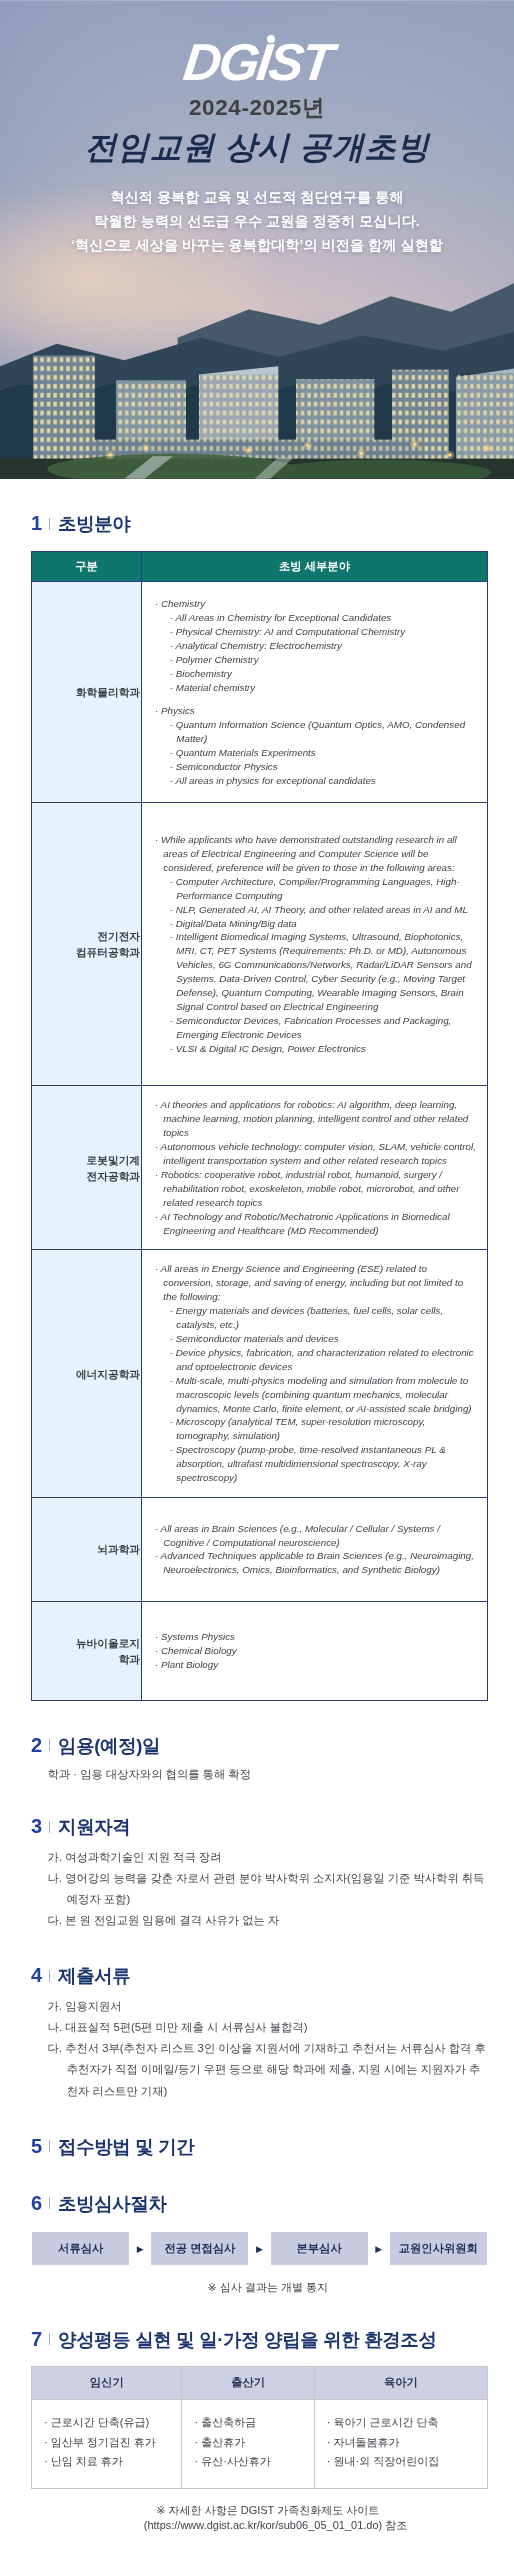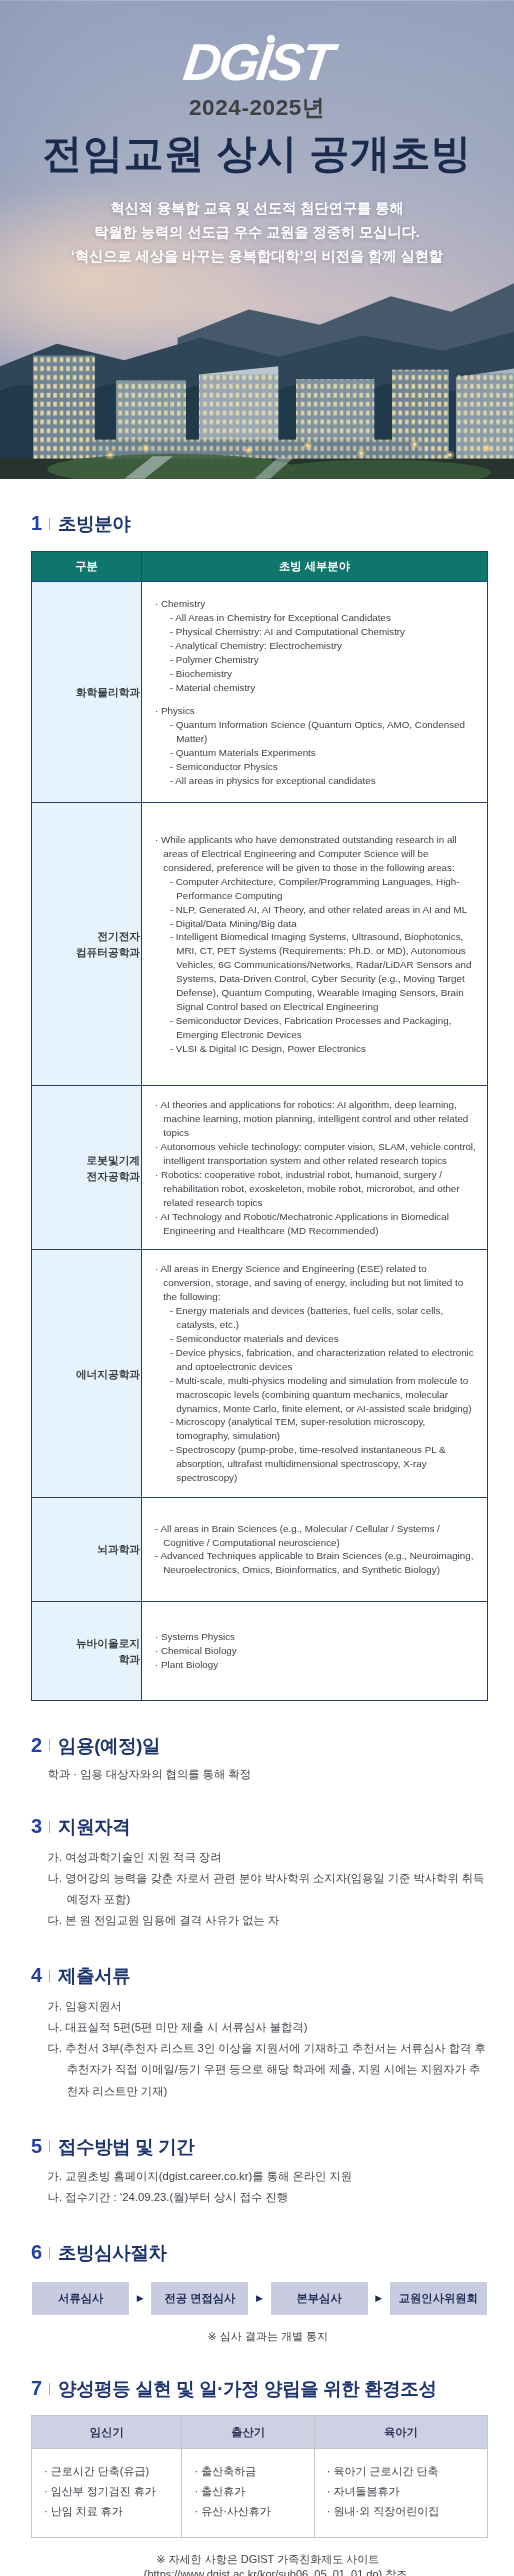--- a/index.html
+++ b/index.html
@@ -7,37 +7,37 @@
   .doc{width:514px;height:2576px;background:#fff;overflow:hidden;position:relative;}
 
   
   .hero{position:relative;width:514px;height:479px;overflow:hidden;}
   .hero svg{position:absolute;left:0;top:0;}
   .hero-inner{position:absolute;left:0;top:0;width:100%;text-align:center;}
   .logo{display:inline-block;position:relative;margin-top:34px;}
   .logo-text{font-size:52px;font-weight:900;font-style:italic;color:#ffffff;letter-spacing:-2.4px;display:inline-block;transform:skewX(-7deg);line-height:1.1;}
   .logo-dot{position:absolute;left:57%;top:1.2px;width:7.7px;height:7.7px;border-radius:50%;background:#fff;}
   .year{margin-top:1.2px;font-size:22.5px;font-weight:800;color:#404040;letter-spacing:0.6px;}
-  .main-title{margin-top:2.4px;font-size:40px;font-weight:900;color:#1b2b4d;letter-spacing:0.6px;}
+  .main-title{margin-top:2.4px;font-size:32px;font-weight:900;color:#1b2b4d;letter-spacing:0.6px;font-style:italic;}
   .tagline{margin-top:16.6px;font-size:14.2px;line-height:1.68;color:#ffffff;font-weight:600;text-shadow:0 0.6px 4.1px rgba(44,56,88,.30);}
 
   
   .content{padding:0 26px 0 31px;}
   .sec{margin-top:32px;}
   .sec-head{display:flex;align-items:center;}
   .sec-num{font-size:20px;font-weight:800;color:#2240a4;}
   .sec-bar{width:1.2px;height:12px;background:#a7b0c2;margin:0 7.7px 0 7.1px;}
   .sec-title{font-size:18.4px;font-weight:800;color:#1d356f;letter-spacing:-0.3px;}
 
   
   .rtable{width:100%;border-collapse:collapse;margin-top:15.4px;}
   .rtable thead th{background:#0f766e;color:#ffffff;font-size:11.3px;font-weight:700;height:27px;border:0.6px solid #253d8a;}
   .rtable thead th.h2{border-left:1.2px solid #ffffff;}
   .rtable th.dept{width:107px;background:#e7f3fc;border:0.6px solid #2a3968;font-size:10.7px;font-weight:600;color:#3a3f46;text-align:right;line-height:1.5;vertical-align:middle;}
-  .rtable td.fields{border:0.6px solid #2a3968;background:#fff;padding:12px 9.5px 12px 13px;font-size:9.8px;color:#3f434a;line-height:1.42;vertical-align:middle;}
+  .rtable td.fields{border:0.6px solid #2a3968;background:#fff;padding:12px 9.5px 12px 13px;font-size:9.8px;color:#3f434a;line-height:1.42;vertical-align:middle;font-style:italic;}
   .fields .b1{padding-left:8.3px;text-indent:-8.3px;}
   .fields .b2{padding-left:21.3px;text-indent:-6.5px;}
   .fields .gap{height:9.5px;}
 
   .body-text{margin-top:9.5px;font-size:11.3px;color:#3f434a;padding-left:16.6px;}
   .list{margin-top:7.1px;font-size:11.3px;color:#3f434a;line-height:1.88;padding-left:16.6px;}
   .list .li{padding-left:1.7em;text-indent:-1.7em;}
 
   
   .steps{display:flex;align-items:center;justify-content:space-between;margin-top:16.6px;padding:0 1.2px;}
@@ -281,24 +281,20 @@
           <div class="li">다. 추천서 3부(추천자 리스트 3인 이상을 지원서에 기재하고 추천서는 서류심사 합격 후 추천자가 직접 이메일/등기 우편 등으로 해당 학과에 제출, 지원 시에는 지원자가 추천자 리스트만 기재)</div>
         </div>
     </div>
 
     <div class="sec">
       <div class="sec-head">
         <span class="sec-num">5</span>
         <span class="sec-bar"></span>
         <span class="sec-title">접수방법 및 기간</span>
       </div>
-      <div class="list">
-          <div class="li">가. 교원초빙 홈페이지(dgist.career.co.kr)를 통해 온라인 지원</div>
-          <div class="li">나. 접수기간 : ‘24.09.23.(월)부터 상시 접수 진행</div>
-        </div>
     </div>
 
     <div class="sec">
       <div class="sec-head">
         <span class="sec-num">6</span>
         <span class="sec-bar"></span>
         <span class="sec-title">초빙심사절차</span>
       </div>
       <div class="steps">
           <div class="step">서류심사</div>

